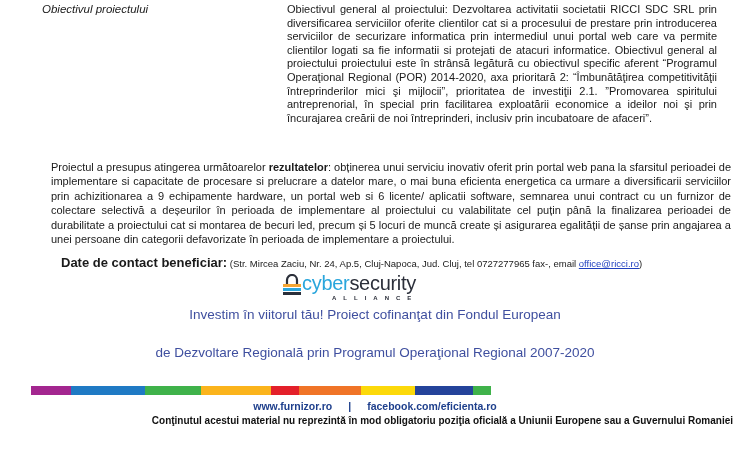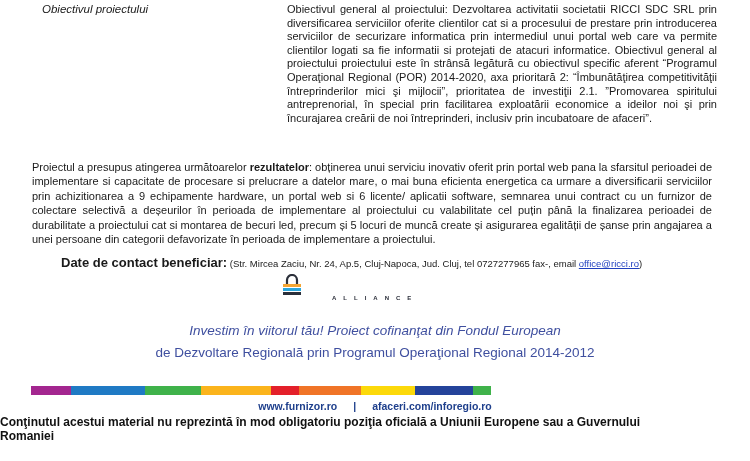--- a/index.html
+++ b/index.html
@@ -2,78 +2,79 @@
 <html><head>
   <meta charset="utf-8">
   <style>
     html, body { margin: 0; padding: 0; background: #ffffff; }
     body { width: 750px; height: 461px; position: relative; overflow: hidden;
            font-family: "Liberation Sans", sans-serif; color: #1a1a1a; }
     .obj-label { position: absolute; left: 42px; top: 3px; font-style: italic; font-size: 11.5px; }
     .obj-text { position: absolute; left: 287px; top: 3px; width: 430px; font-size: 11px;
                 line-height: 13.6px; text-align: justify; }
     .obj-text b { font-weight: normal; }
-    .results { position: absolute; left: 32px; top: 160px; width: 680px; font-size: 11px;
+    .results { position: absolute; left: 51px; top: 160px; width: 680px; font-size: 11px;
                line-height: 14.4px; text-align: justify; }
     .contact { position: absolute; left: 44px; top: 253px; width: 700px; white-space: nowrap; padding-left: 17px; }
     .contact .lbl { font-weight: bold; font-size: 13px; font-family: "Liberation Sans", sans-serif; }
     .contact .info { font-size: 9.5px; }
     .contact a { color: #1f3fbf; text-decoration: underline; }
     .logo { position: absolute; left: 282px; top: 274px; width: 160px; height: 30px; }
     .logo .lock { position: absolute; left: 0; top: 0; width: 20px; height: 22px; }
     .logo .brand { position: absolute; left: 20px; top: -2px; font-size: 20px; letter-spacing: -0.3px; }
     .logo .brand .c1 { color: #2aa6dc; }
     .logo .brand .c2 { color: #2b2f3a; }
     .logo .alliance { position: absolute; left: 50px; top: 21px; font-size: 6px; letter-spacing: 7px;
                       font-weight: bold; color: #2b2f3a; }
     .invest { position: absolute; left: 0; width: 750px; text-align: center; font-size: 13.5px;
               color: #3f4f9f; }
-    .invest.l1 { top: 323px; font-style: italic; }
+    .invest.l1 { top: 307px; }
     .invest.l2 { top: 345px; }
     .bar { position: absolute; left: 31px; top: 386px; width: 460px; height: 9px; display: flex; }
     .bar div { height: 100%; }
     .footer-links { position: absolute; left: 0; width: 750px; top: 400px; text-align: center;
                     font-size: 10.5px; color: #1e3f8c; font-weight: bold; }
     .footer-links .sep { margin: 0 16px; }
-    .disclaimer { position: absolute; left: 0; width: 674px; top: 415px; text-align: left;
-                  font-size: 12px; font-weight: bold; color: #111; }
+    .disclaimer { position: absolute; left: 0; width: 733px; top: 415px; text-align: right;
+                  font-size: 10px; font-weight: bold; color: #111; }
   </style>
 </head>
 <body>
 
 <div class="obj-label">Obiectivul proiectului</div>
 <div class="obj-text"><b>Obiectivul general</b><span> al proiectului: Dezvoltarea activitatii societatii RICCI SDC SRL prin diversificarea serviciilor oferite clientilor cat si a procesului de prestare prin introducerea serviciilor de securizare informatica prin intermediul unui portal web care va permite clientilor logati sa fie informatii si protejati de atacuri informatice. Obiectivul general al proiectului proiectului este în strânsă legătură cu obiectivul specific aferent “Programul Operaţional Regional (POR) 2014-2020, axa prioritară 2: “Îmbunătăţirea competitivităţii întreprinderilor mici şi mijlocii”, prioritatea de investiţii 2.1. ”Promovarea spiritului antreprenorial, în special prin facilitarea exploatării economice a ideilor noi şi prin încurajarea creării de noi întreprinderi, inclusiv prin incubatoare de afaceri”.</span></div>
 
 <div class="results"><span>Proiectul a presupus atingerea următoarelor </span><b>rezultatelor</b><span>: obținerea unui serviciu inovativ oferit prin portal web pana la sfarsitul perioadei de implementare si capacitate de procesare si prelucrare a datelor mare, o mai buna eficienta energetica ca urmare a diversificarii serviciilor prin achizitionarea a 9 echipamente hardware, un portal web si 6 licente/ aplicatii software,  semnarea unui contract cu un furnizor de colectare selectivă a deșeurilor în perioada de implementare al proiectului cu valabilitate cel puțin până la finalizarea perioadei de durabilitate a proiectului cat si montarea de becuri led, precum și 5 locuri de muncă create și asigurarea egalității de șanse prin angajarea a unei persoane din categorii defavorizate în perioada de implementare a proiectului.</span></div>
 
 <div class="contact">
   <span class="lbl">Date de contact beneficiar:</span><span class="info"> (Str. Mircea Zaciu, Nr. 24, Ap.5, Cluj-Napoca, Jud. Cluj,  tel 0727277965 fax-,  email </span><a class="info">office@ricci.ro</a><span class="info">)</span>
 </div>
 
 <div class="logo">
   <svg class="lock" viewBox="0 0 20 22">
     <path d="M5 10 V6 a5 5 0 0 1 10 0 V10" fill="none" stroke="#2b2f3a" stroke-width="2.2"></path>
     <rect x="1" y="10" width="18" height="3" fill="#f4a534"></rect>
     <rect x="1" y="14" width="18" height="3" fill="#2aa6dc"></rect>
     <rect x="1" y="18" width="18" height="3" fill="#2b2f3a"></rect>
   </svg>
+  <div class="brand"><span class="c1">cyber</span><span class="c2">security</span></div>
   <div class="alliance">ALLIANCE</div>
 </div>
 
 <div class="invest l1">Investim în viitorul tău! Proiect cofinanţat din Fondul European</div>
-<div class="invest l2">de Dezvoltare Regională prin Programul Operaţional Regional 2014-2012</div>
+<div class="invest l2">de Dezvoltare Regională prin Programul Operaţional Regional 2007-2020</div>
 
 <div class="bar" id="colorbar">
     <div style="background: rgb(163, 38, 143); width: 40px;"></div>
     <div style="background: rgb(31, 122, 196); width: 74px;"></div>
     <div style="background: rgb(63, 178, 74); width: 56px;"></div>
     <div style="background: rgb(251, 180, 28); width: 70px;"></div>
     <div style="background: rgb(227, 32, 42); width: 28px;"></div>
     <div style="background: rgb(240, 116, 39); width: 62px;"></div>
     <div style="background: rgb(252, 217, 10); width: 54px;"></div>
     <div style="background: rgb(36, 67, 154); width: 58px;"></div>
     <div style="background: rgb(63, 178, 74); width: 18px;"></div>
   </div>
 
 <div class="footer-links">
-  <span>www.furnizor.ro</span><span class="sep">|</span><span>afaceri.com/inforegio.ro</span>
+  <span>www.furnizor.ro</span><span class="sep">|</span><span>facebook.com/eficienta.ro</span>
 </div>
 <div class="disclaimer">Conţinutul acestui material nu reprezintă în mod obligatoriu poziţia oficială a Uniunii Europene sau a Guvernului Romaniei</div>
 
 </body></html>

